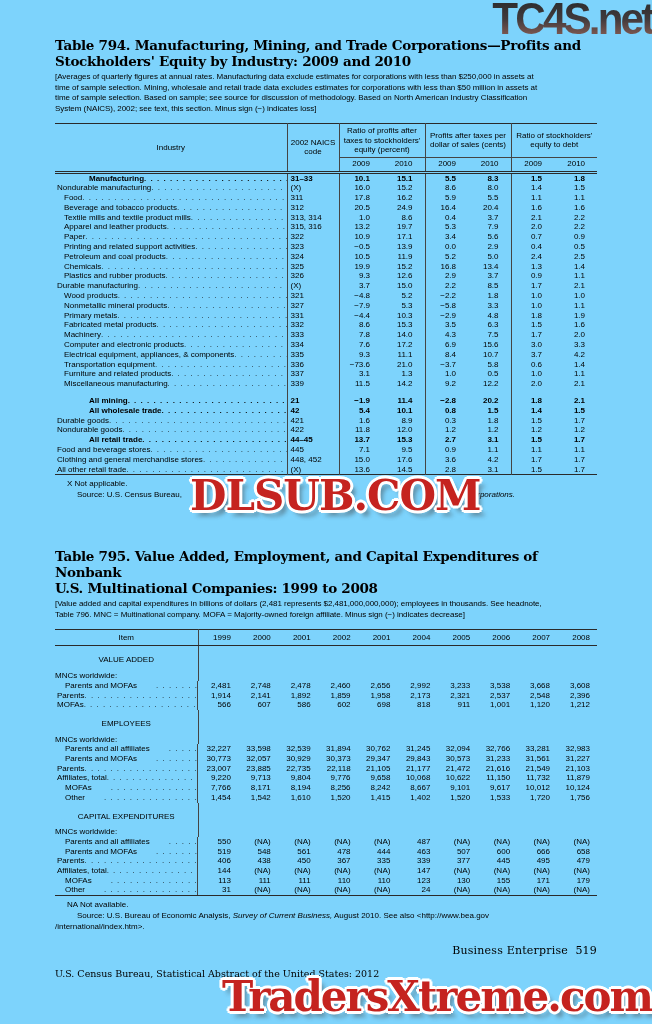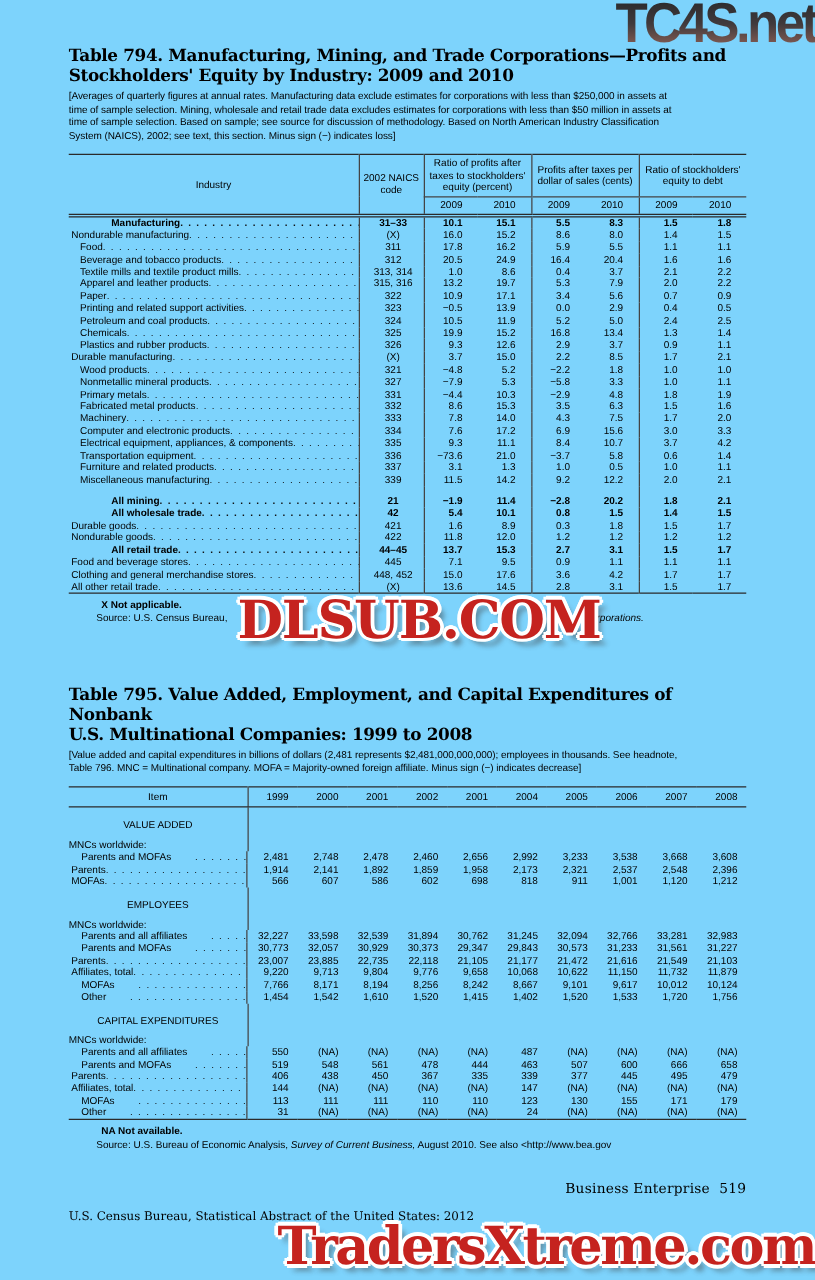--- a/index.html
+++ b/index.html
@@ -4,21 +4,21 @@
 <style>
   html,body{margin:0;padding:0;background:#fff;}
   .page{position:relative;width:652px;height:1024px;background:#7dd3fc;color:#000;
         font-family:"Liberation Sans",sans-serif;overflow:hidden;}
   .content{position:absolute;left:55px;top:0;width:542px;}
 
   
   .tbl-title{font-family:"DejaVu Serif",serif;font-weight:bold;font-size:13.5px;
              line-height:16px;letter-spacing:-0.3px;margin:0;}
   .headnote{font-size:8px;line-height:10.5px;letter-spacing:-0.05px;margin:3px 0 0 0;width:492px;}
-  .footnote{font-size:8px;line-height:10px;margin:4px 0 0 26px;font-weight:bold;}
+  .footnote{font-size:8px;line-height:10px;margin:4px 0 0 12px;}
   .srcline{font-size:8px;line-height:10px;margin:1px 0 0 22px;position:relative;width:520px;}
   .srcline .ital{font-style:italic;}
   .src794-suffix{position:absolute;left:390px;top:0;font-style:italic;}
 
   
   table{border-collapse:collapse;table-layout:fixed;width:542px;font-size:8px;}
   th,td{padding:0;vertical-align:bottom;font-weight:normal;}
   .num{text-align:right;white-space:nowrap;}
   .lbl{display:flex;align-items:flex-end;overflow:hidden;}
   .lbl .t{white-space:nowrap;}
@@ -27,21 +27,21 @@
 
   
   #t794{margin-top:9px;border-top:1.5px solid #2a2a2a;border-bottom:1.2px solid #2a2a2a;}
   #t794 thead th{font-size:8px;line-height:9.5px;text-align:center;vertical-align:middle;}
   #t794 thead .yr-row th{border-bottom:3px double #2a2a2a;height:13px;text-align:right;padding-right:12px;}
   #t794 thead th.grp-h{border-bottom:1px solid #444;padding:2px 3px;}
   #t794 th.vl, #t794 td.vl{border-left:1px solid #444;}
   #t794 th.vr, #t794 td.vr{border-right:1px solid #444;}
   #t794 tbody td{height:9.8px;line-height:9.8px;}
   #t794 td.num{padding-right:12px;}
-  #t794 td.naics{padding-left:3px;white-space:nowrap;text-align:center;}
+  #t794 td.naics{padding-left:3px;white-space:nowrap;}
   #t794 tr.b td{font-weight:bold;}
   #t794 tr.gap td{padding-top:7px;}
   #t794 .ind0{padding-left:2px;}
   #t794 .ind1{padding-left:9px;}
   #t794 .ind2{padding-left:34px;align-items:flex-end;}
 
   
   #t795{margin-top:9px;border-top:1.5px solid #2a2a2a;border-bottom:1.5px solid #2a2a2a;}
   #t795 thead th{border-bottom:1.2px solid #2a2a2a;height:15px;font-size:8px;vertical-align:middle;}
   #t795 thead th.item-h{text-align:center;}
@@ -801,20 +801,21 @@
             <td class="num">(NA)</td>
             <td class="num">(NA)</td>
             <td class="num">(NA)</td>
             <td class="num">(NA)</td>
           </tr>
         </tbody>
     </table>
 
     <p class="footnote">NA Not available.</p>
     <p class="srcline"><span>Source: U.S. Bureau of Economic Analysis, </span><span class="ital">Survey of Current Business,</span><span> August 2010. See also &lt;http://www.bea.gov</span></p>
+    <p class="srcline" style="margin-left:0;">/international/index.htm&gt;.</p>
 
   </div>
 
   <div class="wm-red wm-dlsub">DLSUB.COM</div>
 
   <div class="pg-head"><span>Business Enterprise</span>&nbsp;&nbsp;<span>519</span></div>
   <div class="imprint">U.S. Census Bureau, Statistical Abstract of the United States: 2012</div>
 
   <div class="wm-red wm-traders">TradersXtreme.com</div>
 

